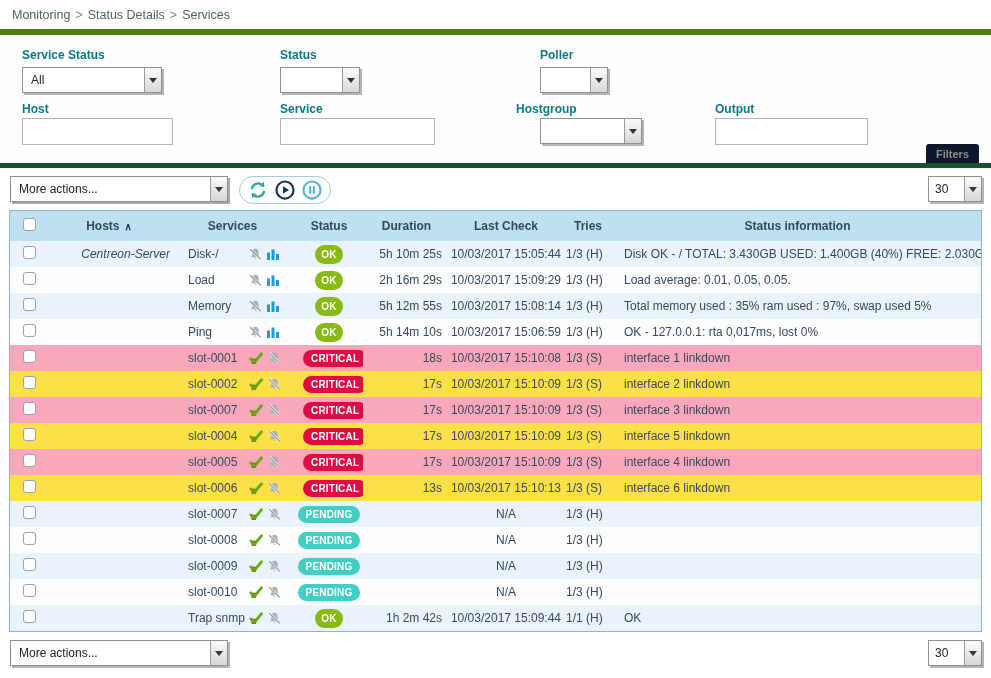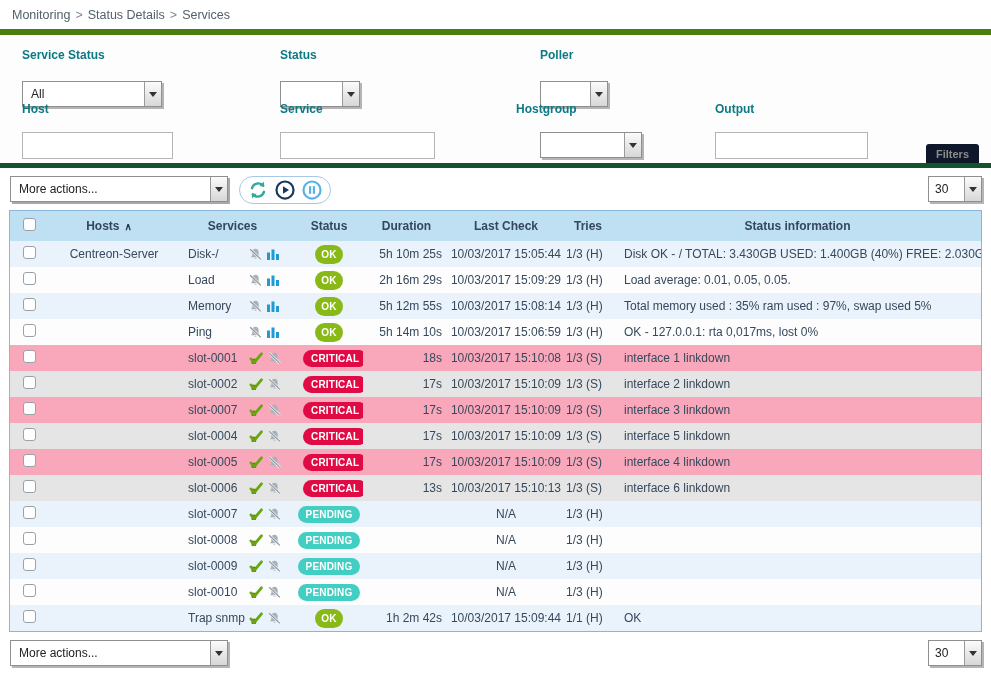--- a/index.html
+++ b/index.html
@@ -12,21 +12,21 @@
   }
 
   
   .breadcrumb { padding: 8px 12px 7px 12px; font-size: 12.5px; color: #5c6b70; border-bottom: 6px solid #4d7c0f; }
   .breadcrumb .crumb { color: #50626a; cursor: pointer; }
   .breadcrumb .sep { margin: 0 5px; color: #7b888d; }
 
   
   .filter-panel { position: relative; height: 133px; background: #fdfdfd; border-bottom: 5px solid #14532d; }
   .f-label { position: absolute; font-weight: bold; color: #0c7a85; font-size: 12px; }
-  .f-item  { position: absolute; margin-top: 14px; }
+  .f-item  { position: absolute; }
   .fake-select {
     height: 26px; background: #ffffff; border: 1px solid #8f8f8f;
     box-shadow: 2px 2px 0 rgba(120,120,120,.55);
     display: flex; align-items: stretch; cursor: pointer;
   }
   .fake-select .sel-value { flex: 1; padding: 5px 4px 0 8px; font-size: 12px; color: #222; overflow: hidden; white-space: nowrap; }
   .fake-select .sel-btn {
     width: 17px; border-left: 1px solid #9a9a9a;
     background: linear-gradient(#fbfbfb, #d7d7d7);
     display: flex; align-items: center; justify-content: center;
@@ -53,24 +53,24 @@
   .table-wrap { margin: 0 9px; border: 1px solid #8ab6d9; }
   table.status-table { border-collapse: collapse; table-layout: fixed; width: 100%; }
   .status-table th {
     background: #bfdff2; color: #33475f; font-size: 12px; font-weight: bold;
     height: 30px; text-align: center; padding: 0;
   }
   .status-table td { height: 26px; padding: 0; font-size: 12px; color: #36485c; white-space: nowrap; overflow: hidden; }
   tr.row-blue  { background: #eaf3fb; }
   tr.row-white { background: #fdfdfe; }
   tr.row-pink-a { background: #f8a8ba; }
-  tr.row-pink-b { background: #e5e5e5; }
+  tr.row-pink-b { background: #fde047; }
   .cb { width: 13px; height: 13px; border: 1px solid #9aa2a9; border-radius: 3px; background: #fff; display: inline-block; cursor: pointer; }
   td.cb-cell, th.cb-cell { text-align: center; }
-  td.host-cell { padding-left: 10px; text-align: center; }
+  td.host-cell { padding-left: 10px; text-align: right; font-style: italic; }
   td.svc-cell  { text-align: left; }
   .svc-inner { display: flex; align-items: center; }
   .svc-name { width: 62px; padding-left: 2px; overflow: hidden; margin-left: 16px; }
   .svc-icons { display: flex; align-items: center; gap: 3px; }
   .svc-icon { display: inline-flex; }
   td.status-cell { text-align: center; }
   .badge {
     display: inline-block; color: #fff; font-weight: bold; font-size: 10px;
     padding: 3px 8px; border-radius: 10px; letter-spacing: .2px;
   }

